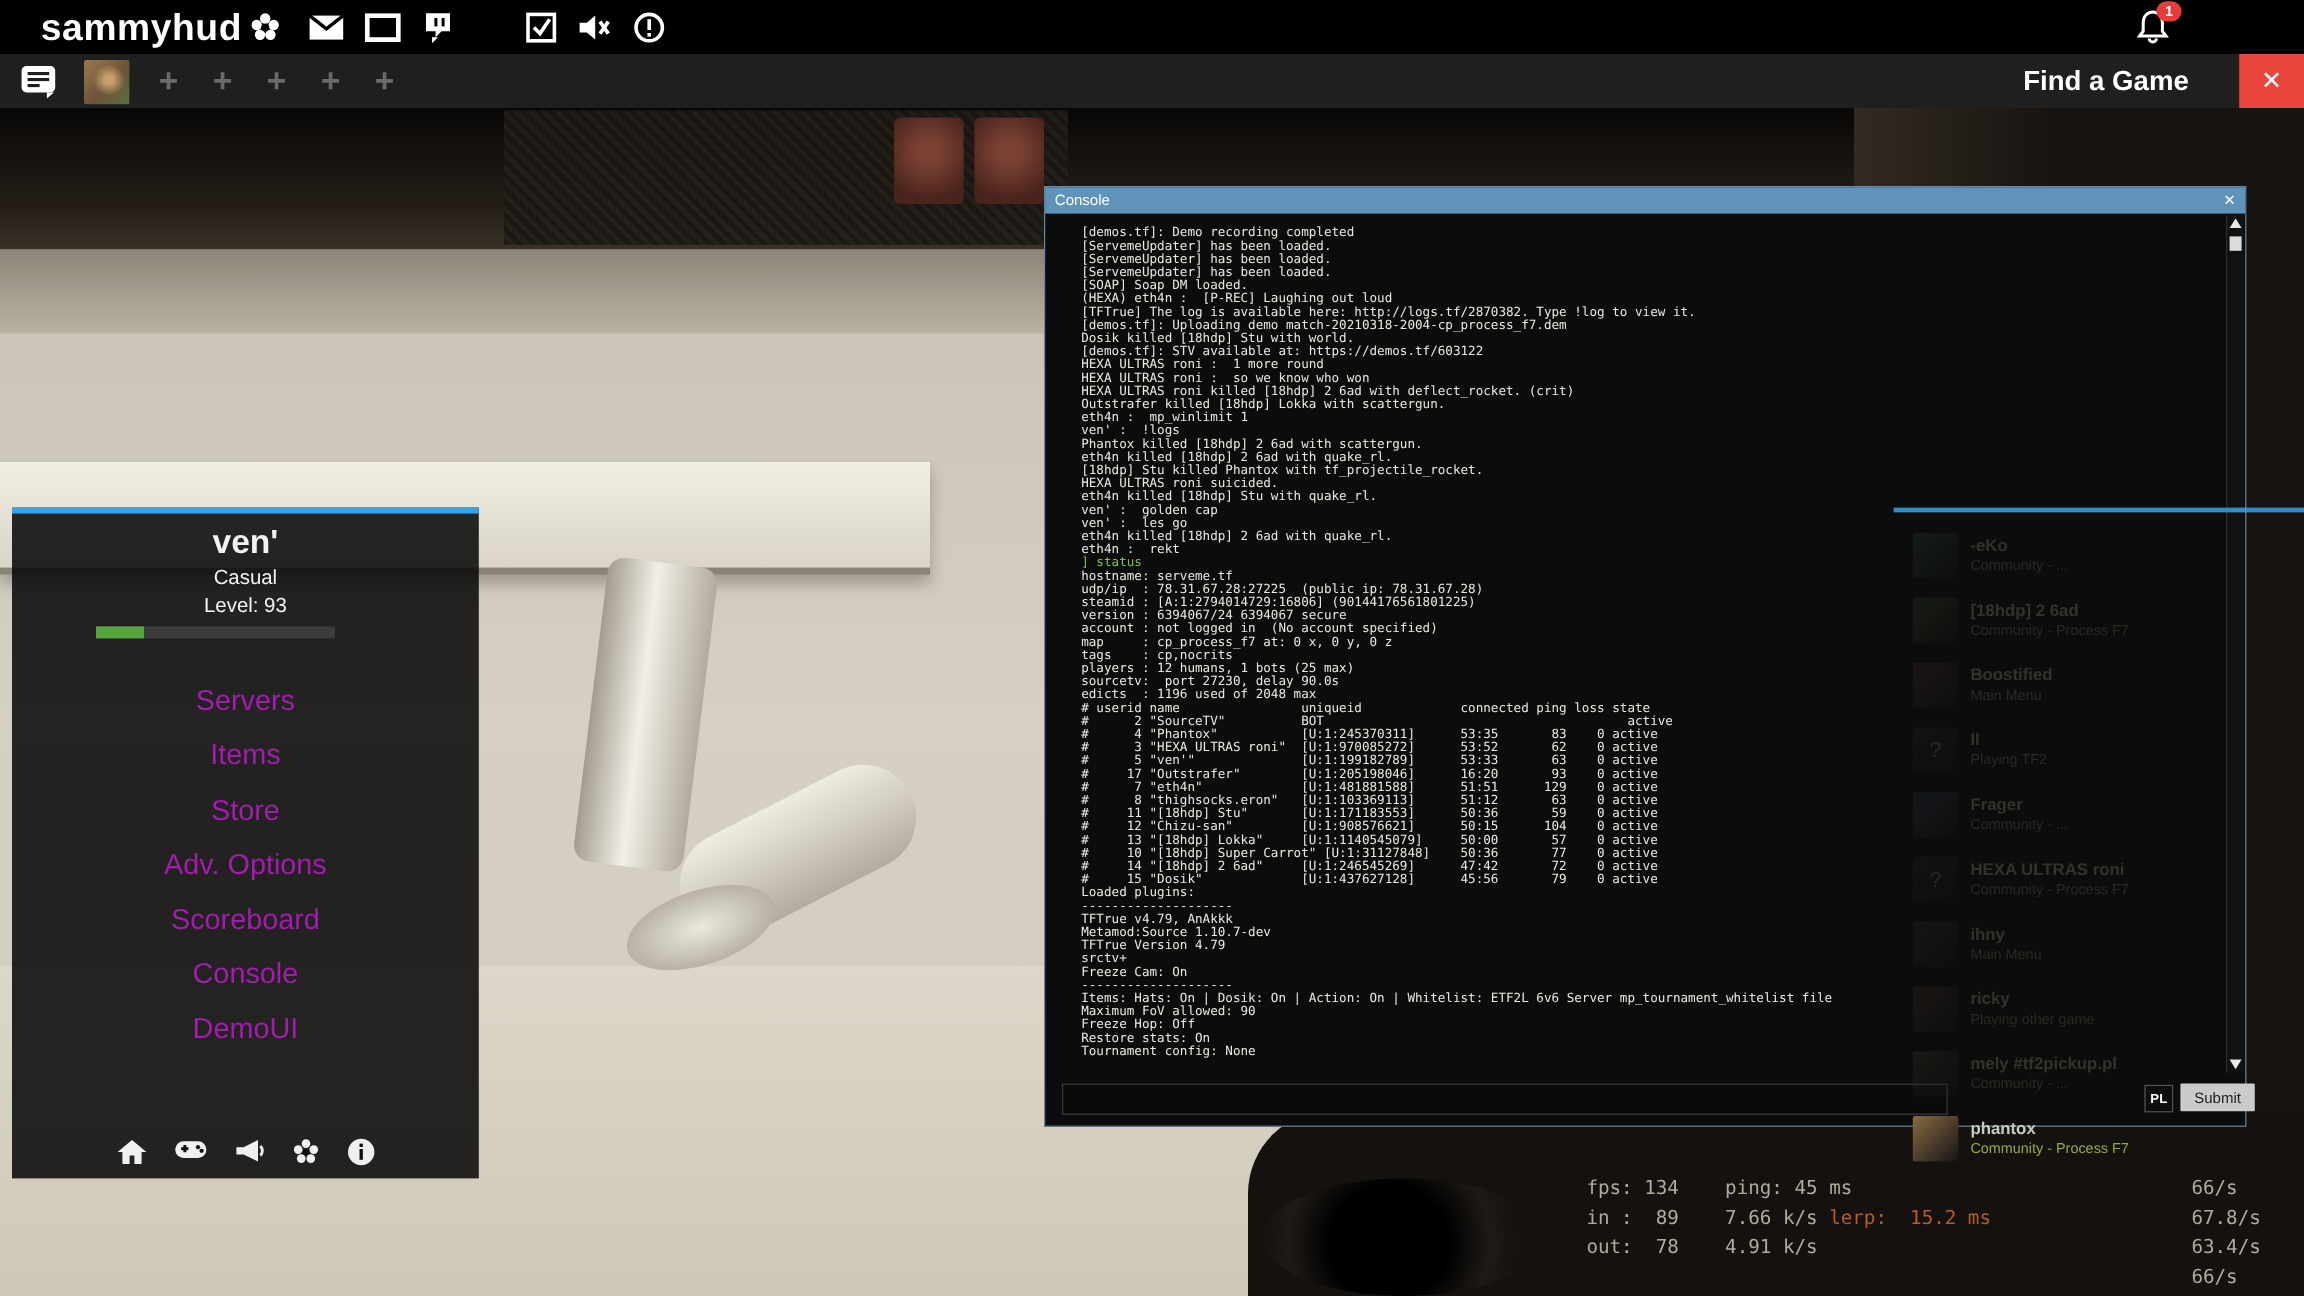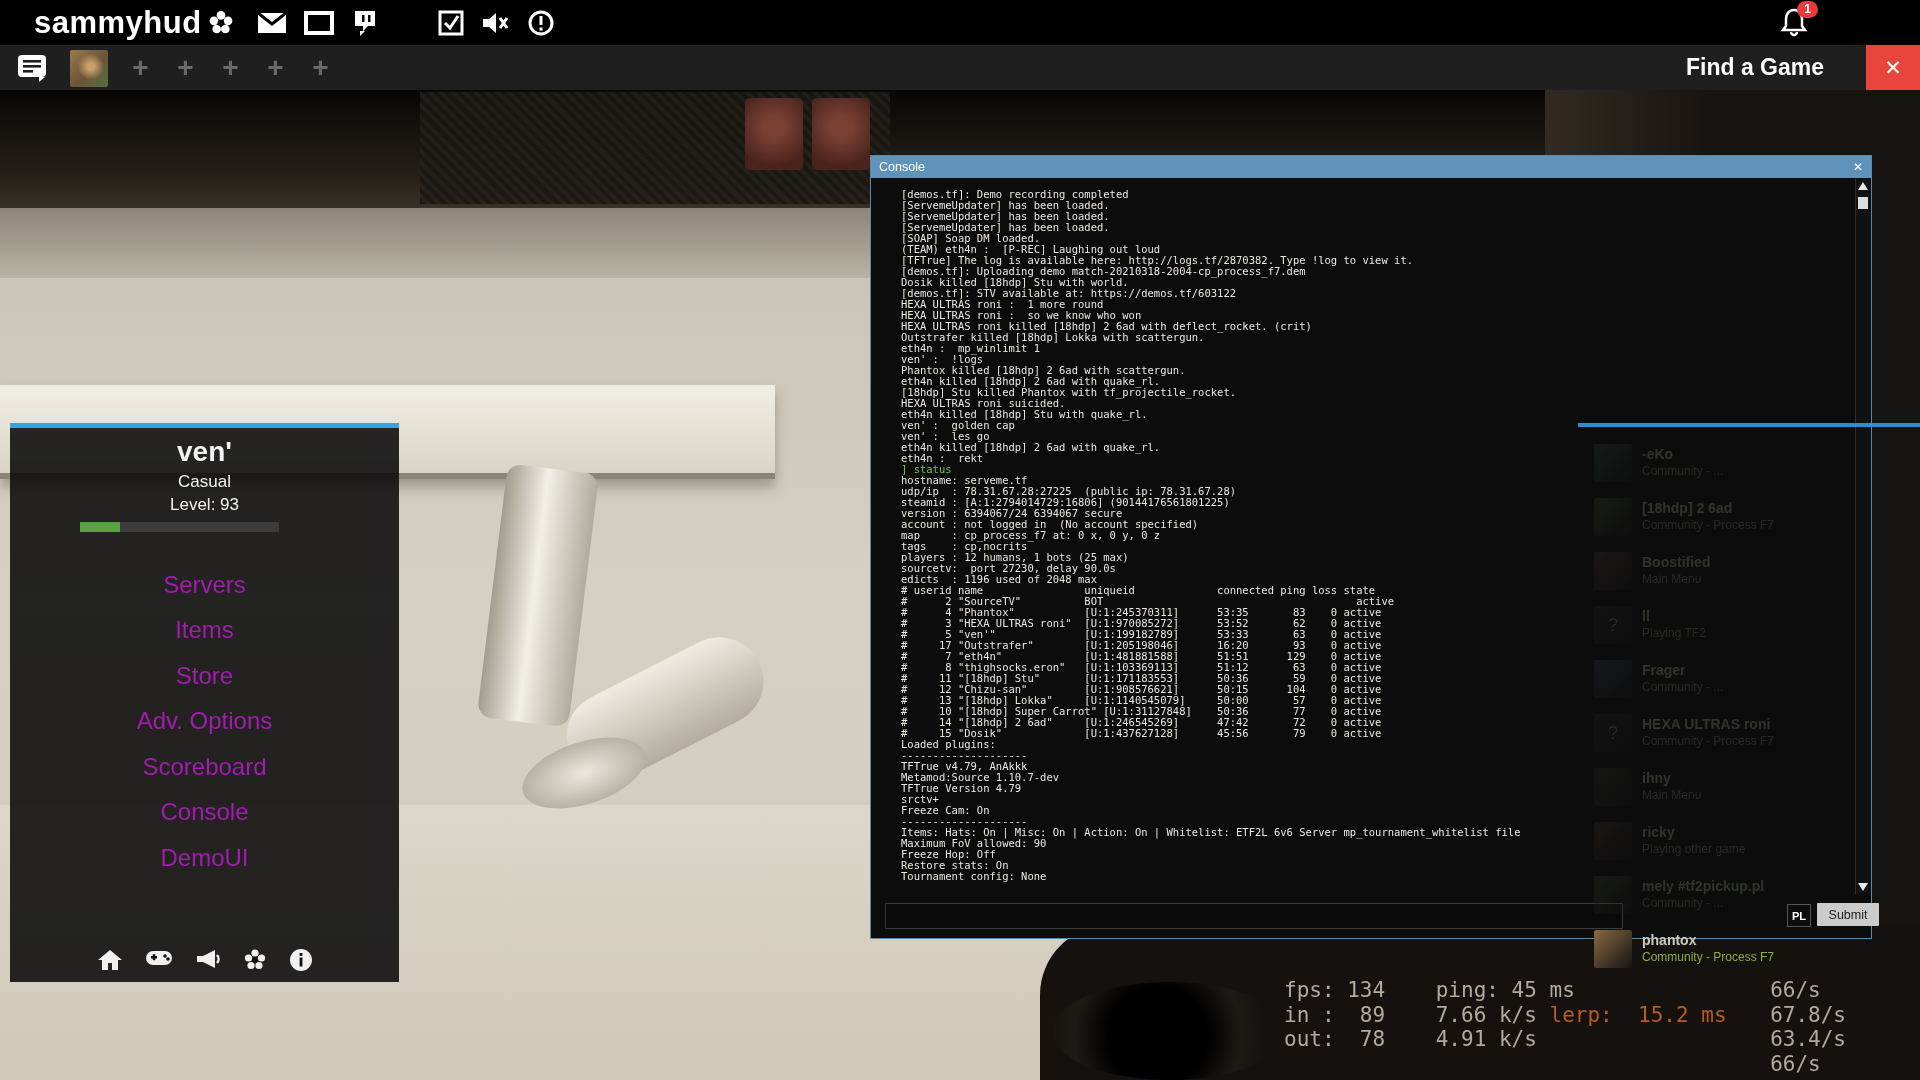--- a/index.html
+++ b/index.html
@@ -113,22 +113,22 @@
   .fr-row{position:absolute;left:16px;width:320px;height:44px;}
   .fr-row.dim{opacity:.26;}
   .fr-av{position:absolute;left:0;top:0;width:38px;height:38px;border-radius:2px;
          display:flex;align-items:center;justify-content:center;color:#777;font-size:18px;}
   .fr-name{position:absolute;left:48px;top:2px;font-size:14px;font-weight:bold;color:#93a77c;}
   .fr-status{position:absolute;left:48px;top:20px;font-size:12px;color:#70805c;}
   .fr-row.bright .fr-name{color:#c6ccc0;}
   .fr-row.bright .fr-status{color:#8fae3c;}
 
   
-  .netgraph{position:absolute;left:1284px;top:978px;width:562px;height:100px;z-index:20;
-            font-family:"DejaVu Sans Mono",monospace;font-size:21px;line-height:24.5px;
+  .netgraph{position:absolute;left:1322px;top:978px;width:562px;height:100px;z-index:20;
+            font-family:"DejaVu Sans Mono",monospace;font-size:16px;line-height:24.5px;
             color:var(--c-net_text,#b2aa9c);}
   .ng-row{white-space:pre;}
   .ng-lerp{color:var(--c-lerp_orange,#b85c22);}
   .ng-rates{position:absolute;right:0;top:0;white-space:pre;}
 </style>
 </head>
 <body>
 
 <div class="stage">
 
@@ -290,21 +290,21 @@
     <div class="con-title">
       <span class="t">Console</span>
       <span class="con-close">✕</span>
     </div>
     <div class="con-body" id="console-lines">
         <div class="con-line">[demos.tf]: Demo recording completed</div>
         <div class="con-line">[ServemeUpdater] has been loaded.</div>
         <div class="con-line">[ServemeUpdater] has been loaded.</div>
         <div class="con-line">[ServemeUpdater] has been loaded.</div>
         <div class="con-line">[SOAP] Soap DM loaded.</div>
-        <div class="con-line">(TEAM) eth4n :  [P-REC] Laughing out loud</div>
+        <div class="con-line">(HEXA) eth4n :  [P-REC] Laughing out loud</div>
         <div class="con-line">[TFTrue] The log is available here: http://logs.tf/2870382. Type !log to view it.</div>
         <div class="con-line">[demos.tf]: Uploading demo match-20210318-2004-cp_process_f7.dem</div>
         <div class="con-line">Dosik killed [18hdp] Stu with world.</div>
         <div class="con-line">[demos.tf]: STV available at: https://demos.tf/603122</div>
         <div class="con-line">HEXA ULTRAS roni :  1 more round</div>
         <div class="con-line">HEXA ULTRAS roni :  so we know who won</div>
         <div class="con-line">HEXA ULTRAS roni killed [18hdp] 2 6ad with deflect_rocket. (crit)</div>
         <div class="con-line">Outstrafer killed [18hdp] Lokka with scattergun.</div>
         <div class="con-line">eth4n :  mp_winlimit 1</div>
         <div class="con-line">ven' :  !logs</div>
@@ -343,21 +343,21 @@
         <div class="con-line">#     14 "[18hdp] 2 6ad"     [U:1:246545269]      47:42       72    0 active</div>
         <div class="con-line">#     15 "Dosik"             [U:1:437627128]      45:56       79    0 active</div>
         <div class="con-line">Loaded plugins:</div>
         <div class="con-line">--------------------</div>
         <div class="con-line">TFTrue v4.79, AnAkkk</div>
         <div class="con-line">Metamod:Source 1.10.7-dev</div>
         <div class="con-line">TFTrue Version 4.79</div>
         <div class="con-line">srctv+</div>
         <div class="con-line">Freeze Cam: On</div>
         <div class="con-line">--------------------</div>
-        <div class="con-line">Items: Hats: On | Misc: On | Action: On | Whitelist: ETF2L 6v6 Server mp_tournament_whitelist file</div>
+        <div class="con-line">Items: Hats: On | Dosik: On | Action: On | Whitelist: ETF2L 6v6 Server mp_tournament_whitelist file</div>
         <div class="con-line">Maximum FoV allowed: 90</div>
         <div class="con-line">Freeze Hop: Off</div>
         <div class="con-line">Restore stats: On</div>
         <div class="con-line">Tournament config: None</div>
       </div>
     <div class="con-scroll">
       <div class="scr-up"></div>
       <div class="scr-thumb"></div>
       <div class="scr-down"></div>
     </div>

